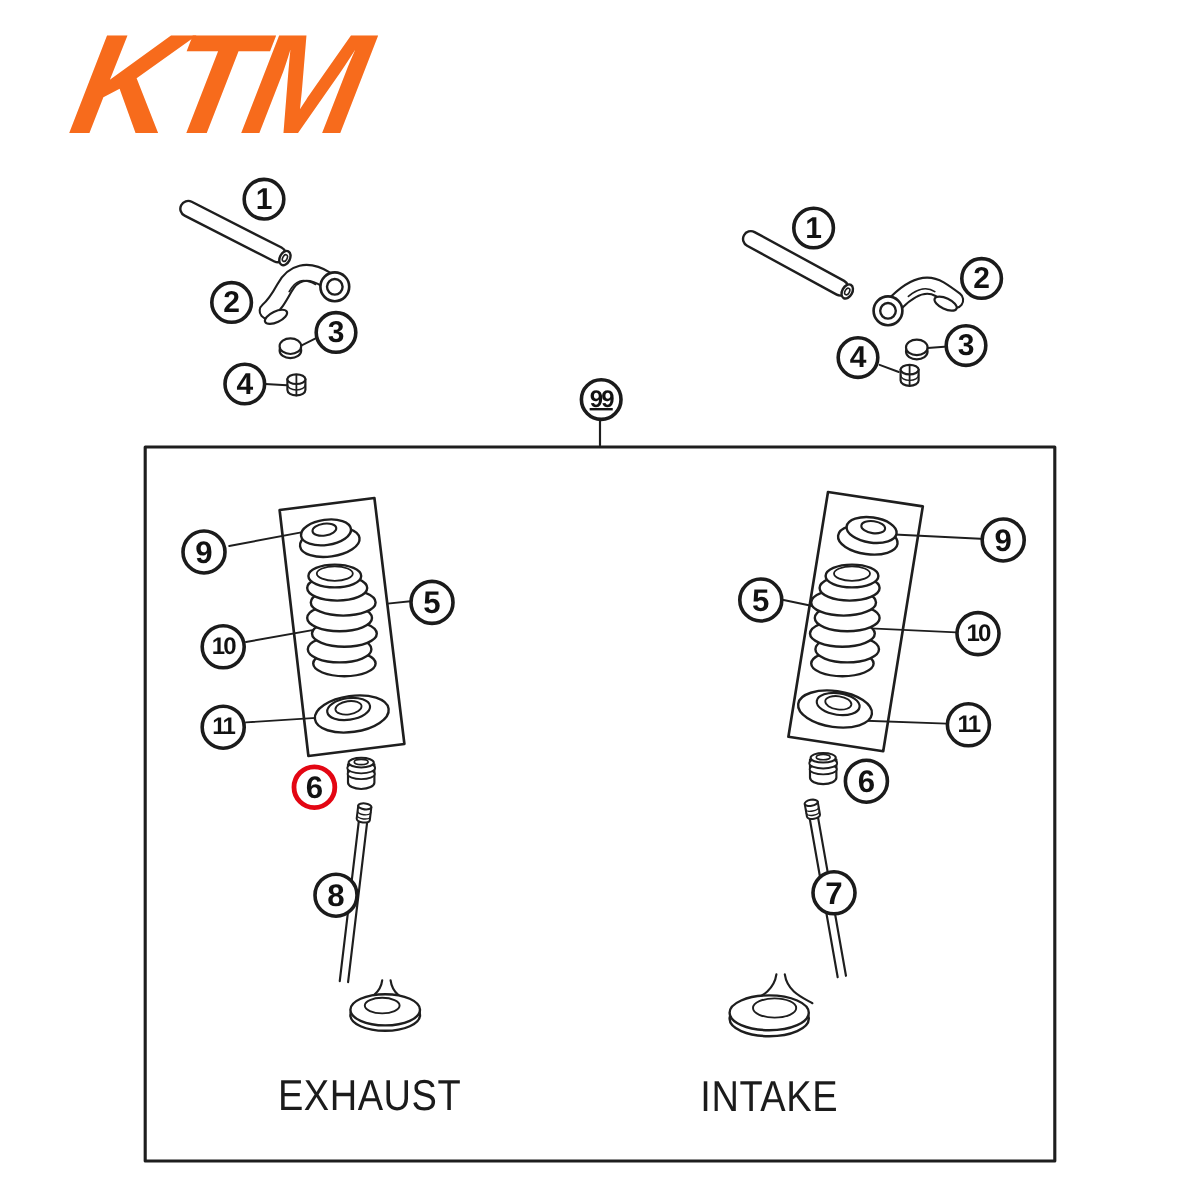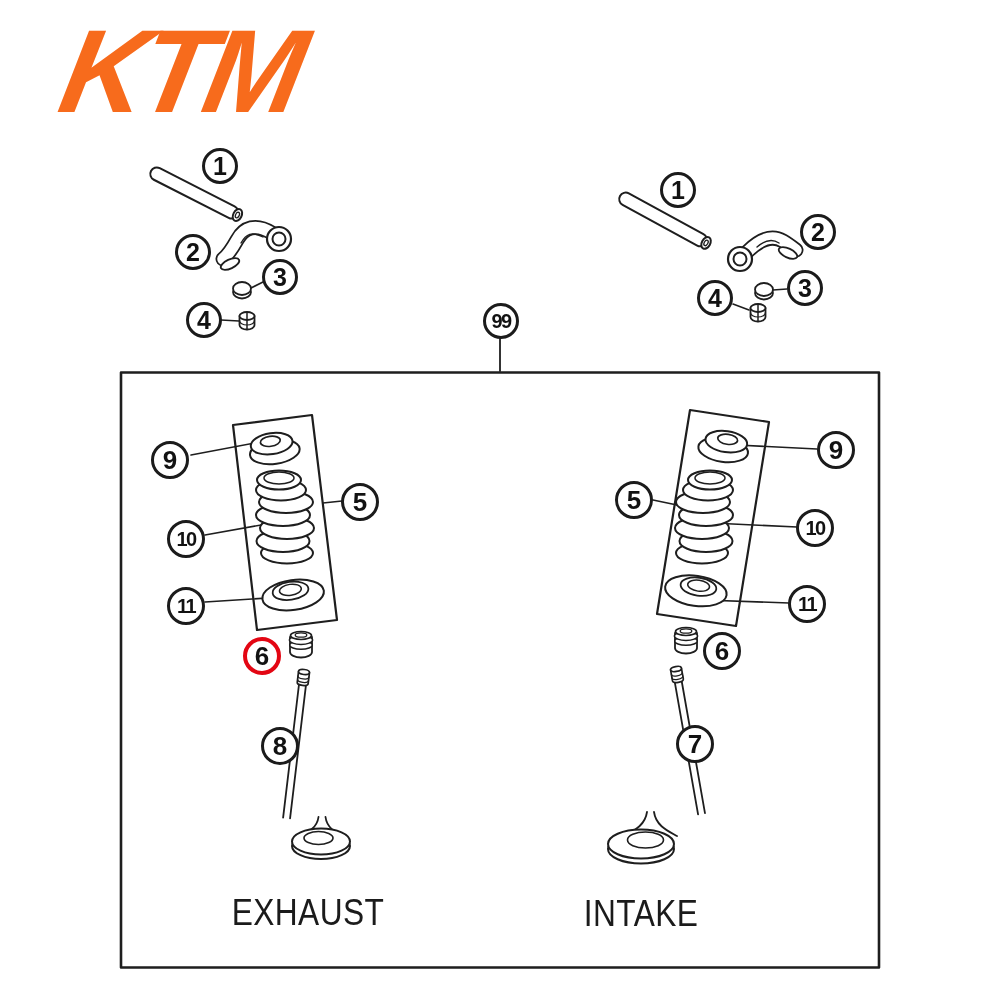--- a/index.html
+++ b/index.html
@@ -202,21 +202,21 @@
   <div class="co s36" style="left:202px; top:148px;">1</div>
   <div class="co s36" style="left:175px; top:234px;">2</div>
   <div class="co s36" style="left:262px; top:259px;">3</div>
   <div class="co s36" style="left:186px; top:302px;">4</div>
 
   <div class="co s36" style="left:660px; top:172px;">1</div>
   <div class="co s36" style="left:800px; top:214px;">2</div>
   <div class="co s36" style="left:787px; top:270px;">3</div>
   <div class="co s36" style="left:697px; top:280px;">4</div>
 
-  <div class="co s36 two" style="left:483px; top:303px;">99</div>
+  <div class="co s36 two" style="left:483px; top:315px;text-decoration:underline;">99</div>
 
   <div class="co" style="left:151px; top:441px;">9</div>
   <div class="co two" style="left:167px; top:520px;">10</div>
   <div class="co two" style="left:167px; top:587px;">11</div>
   <div class="co" style="left:341px; top:483px;">5</div>
   <div class="co red" style="left:243px; top:637px;">6</div>
   <div class="co" style="left:261px; top:727px;">8</div>
 
   <div class="co" style="left:817px; top:431px;">9</div>
   <div class="co" style="left:615px; top:481px;">5</div>

